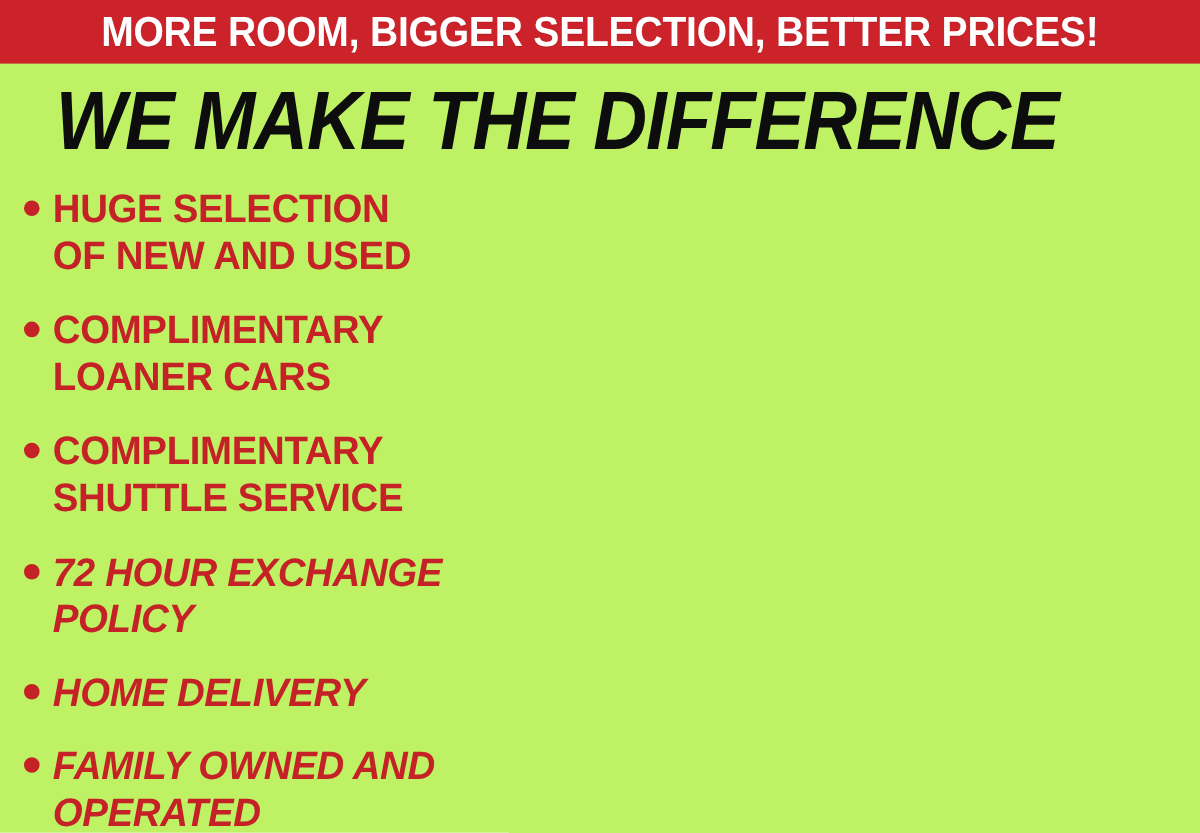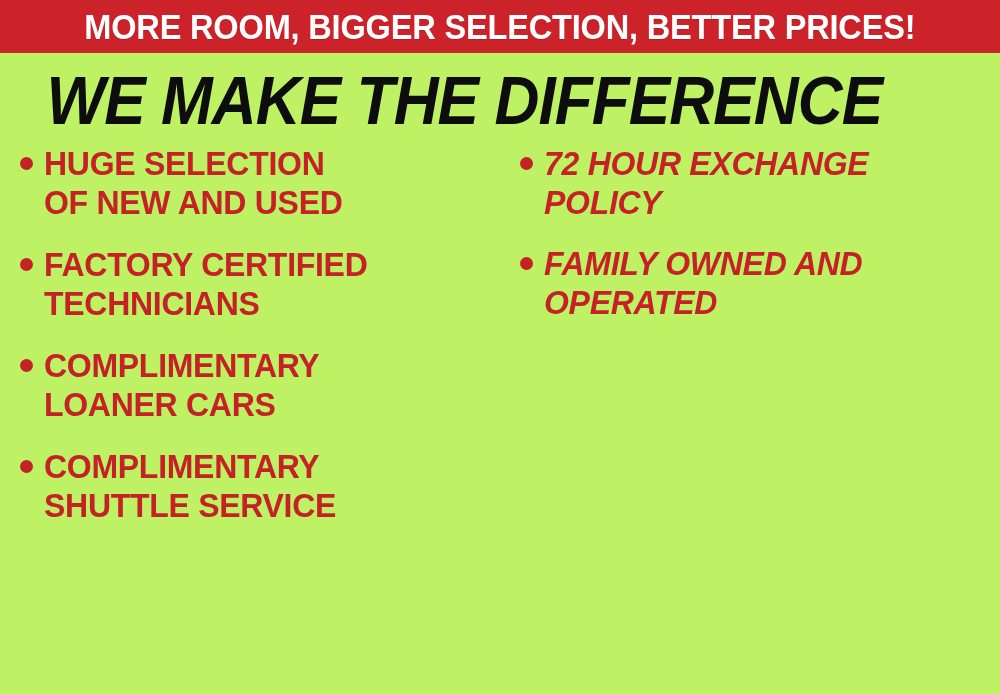--- a/index.html
+++ b/index.html
@@ -66,25 +66,26 @@
     letter-spacing: -1px;
     transform: scaleX(0.90);
     transform-origin: center center;
     white-space: nowrap;
   }
 
   
   .columns {
     position: absolute;
     left: 0;
-    top: 144px;
+    top: 154px;
     width: 1000px;
     height: 530px;
     display: flex;
     align-items: flex-start;
+    flex-direction: column;
   }
   .col {
     box-sizing: border-box;
   }
   .col-left {
     width: 500px;
     padding-left: 20px;
   }
   .col-right {
     width: 500px;
@@ -137,42 +138,41 @@
   <div class="columns">
 
     <div class="col col-left">
       <div class="bullet-item">
         <span class="bullet-dot"></span>
         <span class="bullet-label">HUGE SELECTION
 OF NEW AND USED</span>
       </div>
       <div class="bullet-item">
         <span class="bullet-dot"></span>
-        <span class="bullet-label">FACTORY CERTIFIED
-TECHNICIANS</span>
-      </div>
-      <div class="bullet-item">
-        <span class="bullet-dot"></span>
         <span class="bullet-label">COMPLIMENTARY
 LOANER CARS</span>
       </div>
       <div class="bullet-item">
         <span class="bullet-dot"></span>
         <span class="bullet-label">COMPLIMENTARY
 SHUTTLE SERVICE</span>
       </div>
     </div>
 
     <div class="col col-right">
       <div class="bullet-item">
         <span class="bullet-dot"></span>
         <span class="bullet-label">72 HOUR EXCHANGE
 POLICY</span>
       </div>
       <div class="bullet-item">
         <span class="bullet-dot"></span>
+        <span class="bullet-label">HOME DELIVERY</span>
+      </div>
+      <div class="bullet-item">
+        <span class="bullet-dot"></span>
         <span class="bullet-label">FAMILY OWNED AND
 OPERATED</span>
       </div>
     </div>
 
   </div>
 </div>
 
 </body></html>

